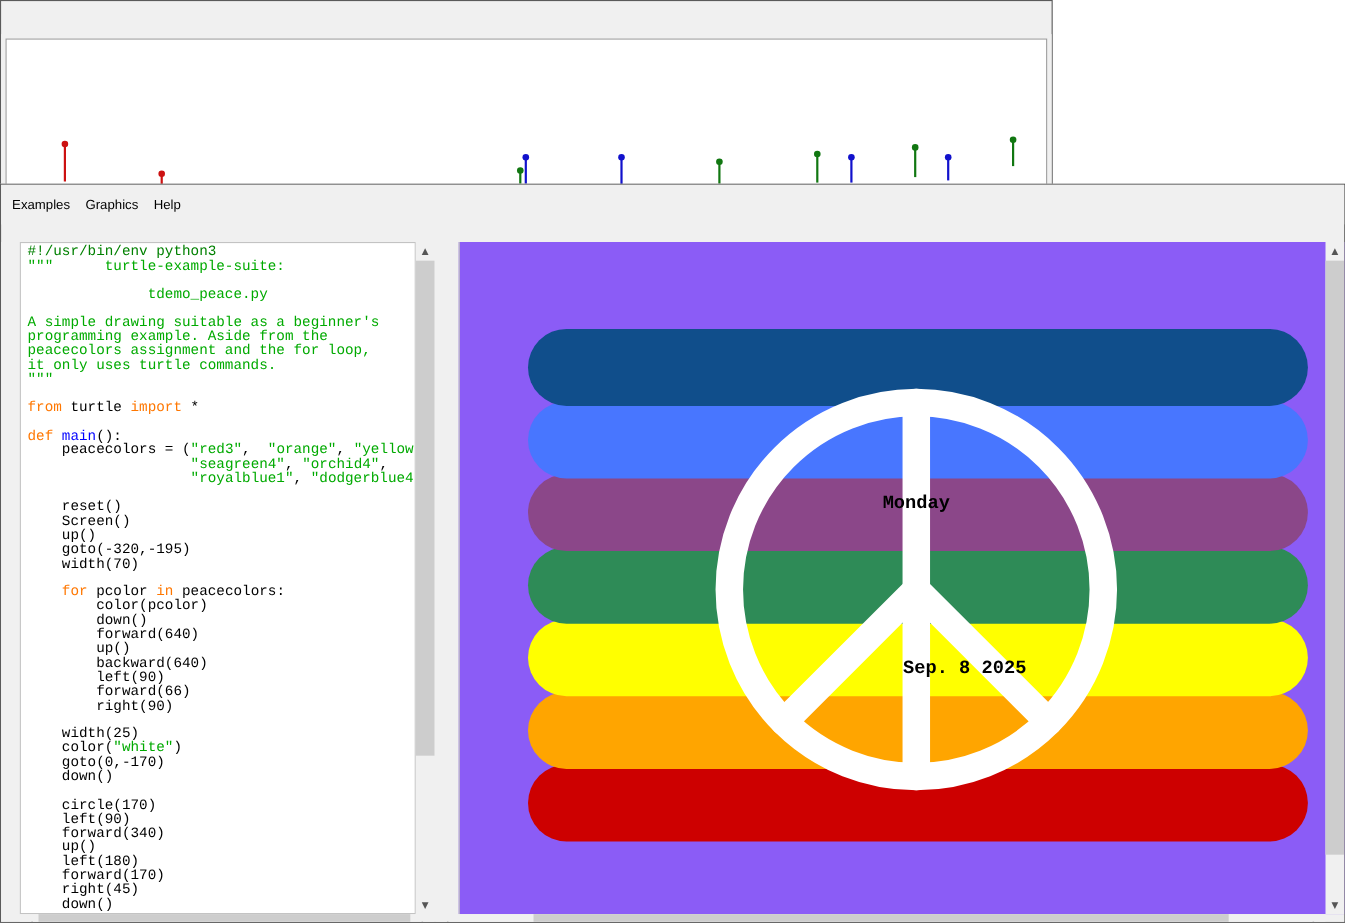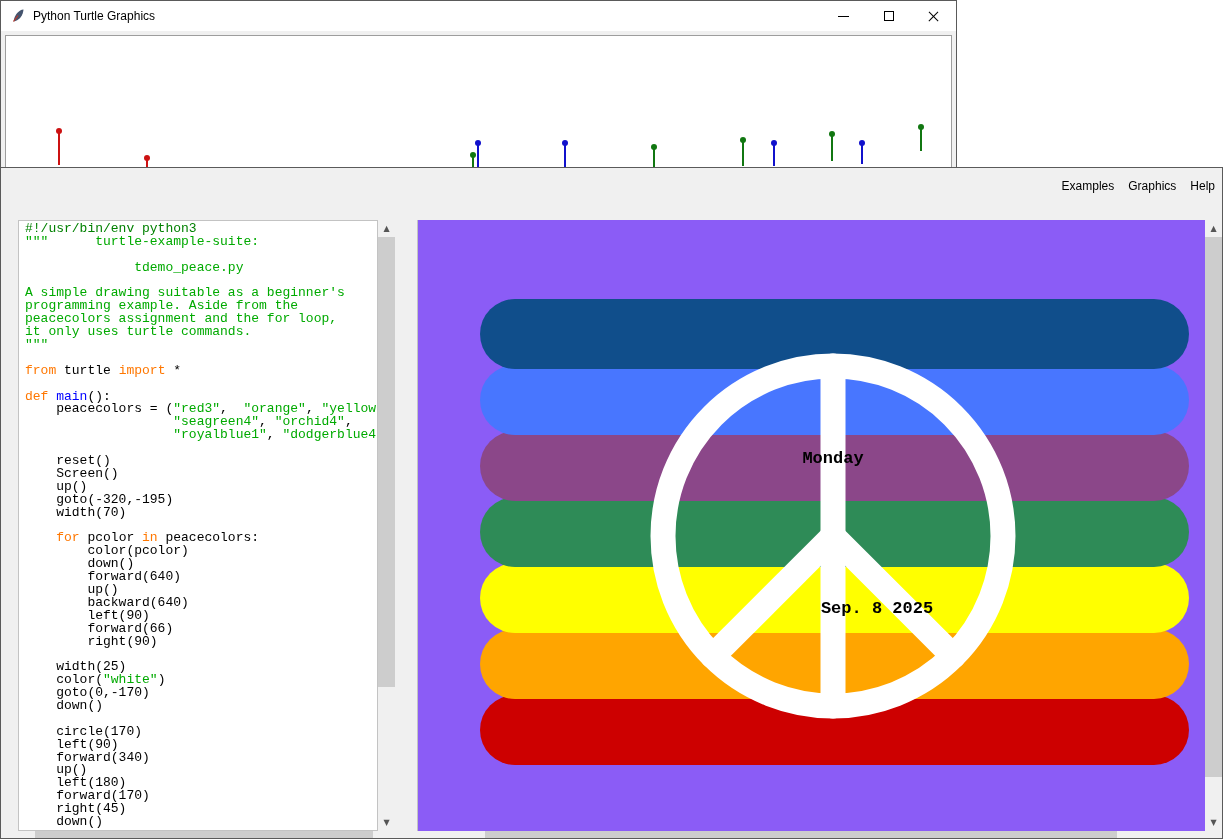--- a/index.html
+++ b/index.html
@@ -25,21 +25,21 @@
   .glyph-close::before { transform: rotate(45deg); }
   .glyph-close::after  { transform: rotate(-45deg); }
 
   
   .back-client { position: absolute; top: 30px; left: 0; right: 0; bottom: 0; background: #f0f0f0; padding: 4px; }
   .turtle-canvas { position: relative; width: 100%; height: 780px; background: #fff; border: 1px solid #9d9d9d; overflow: hidden; }
   .tree-stem { position: absolute; width: 1.5px; }
   .tree-dot  { position: absolute; width: 6px; height: 6px; border-radius: 50%; }
 
   
-  .menubar { height: 36px; display: flex; align-items: center; padding-left: 3px; background: #f0f0f0; font-size: 12px; color: #000; justify-content: flex-end; }
+  .menubar { height: 36px; display: flex; align-items: center; padding-left: 3px; background: #f0f0f0; font-size: 12px; color: #000; }
   .menu-item { padding: 2px 7px; }
   .content { position: absolute; top: 52px; left: 0; right: 0; bottom: 0; overflow: hidden; background: #f0f0f0; }
 
   #code-pane { position: absolute; left: 17px; top: 0; width: 360px; height: 611px; background: #fff; border: 1px solid #c3c3c3; overflow: hidden; }
   #code-text { position: absolute; left: 6px; top: 2px; font-family: Liberation Mono, monospace; font-size: 13px; line-height: 12.9px; white-space: pre; }
   .code-line { height: 12.9px; white-space: pre; }
   :root { --tok-c:#008000; --tok-k:#ff7700; --tok-s:#00aa00; --tok-d:#0000ff; --tok-p:#000000; }
   .tok-c { color: var(--tok-c); }
   .tok-k { color: var(--tok-k); }
   .tok-s { color: var(--tok-s); }
@@ -68,39 +68,20 @@
   .peace-svg { position: absolute; left: 0; top: 0; width: 809px; height: 611px; }
   .canvas-label {
     position: absolute; transform: translate(-50%, -50%);
     font-family: "Liberation Mono", monospace; font-weight: bold; font-size: 17px; color: #000; white-space: nowrap;
   }
 </style>
 </head>
 <body>
 
 <div class="window" id="back-window">
-  <div class="titlebar">
-    <span class="app-icon">
-      <svg viewBox="0 0 16 16" width="16" height="16">
-        <path d="M13.5 1.5 C9 2 4.5 6.5 3.5 13.5 L5.5 13 C10 11.5 13 7 13.5 1.5 Z" fill="#44546e"></path>
-        <path d="M3.5 13.5 L8 7.5" stroke="#c0392b" stroke-width="1.2" fill="none"></path>
-      </svg>
-    </span>
-    <span class="title">Python Turtle Graphics</span>
-    <span class="spacer"></span>
-    <div class="ctrl">
-        <span class="glyph-min"></span>
-      </div>
-    <div class="ctrl">
-        <span class="glyph-max"></span>
-      </div>
-    <div class="ctrl">
-        <span class="glyph-close"></span>
-      </div>
-  </div>
   <div class="back-client">
     <div class="turtle-canvas">
         <div class="tree-stem" style="left: 52px; top: 95px; height: 34px; background: rgb(204, 17, 17);"></div>
         <div class="tree-dot" style="left: 49.5px; top: 92px; background: rgb(204, 17, 17);"></div>
         <div class="tree-stem" style="left: 140px; top: 122px; height: 14px; background: rgb(204, 17, 17);"></div>
         <div class="tree-dot" style="left: 137.5px; top: 119px; background: rgb(204, 17, 17);"></div>
         <div class="tree-stem" style="left: 466px; top: 119px; height: 12px; background: rgb(17, 119, 17);"></div>
         <div class="tree-dot" style="left: 463.5px; top: 116px; background: rgb(17, 119, 17);"></div>
         <div class="tree-stem" style="left: 471px; top: 107px; height: 24px; background: rgb(17, 17, 204);"></div>
         <div class="tree-dot" style="left: 468.5px; top: 104px; background: rgb(17, 17, 204);"></div>

